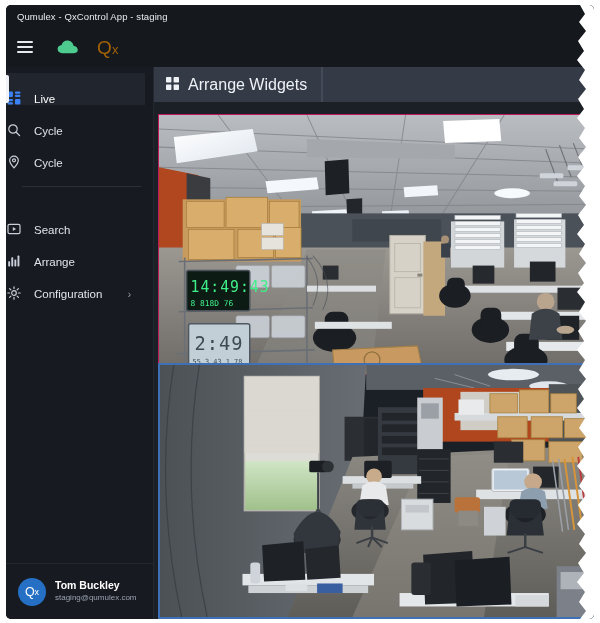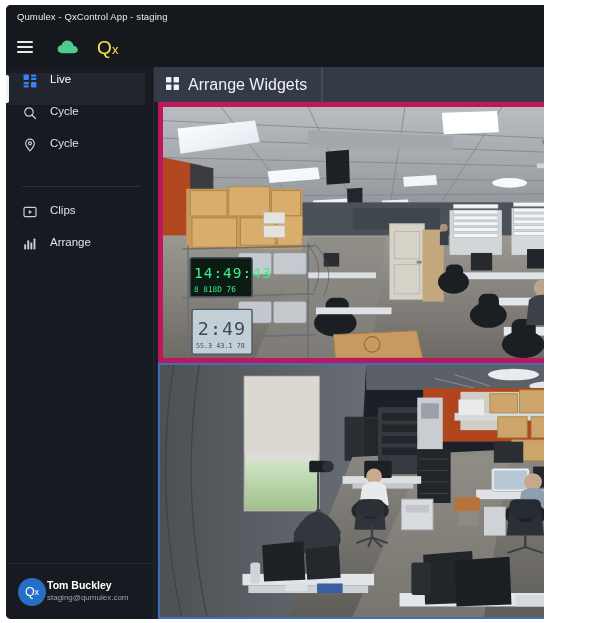--- a/index.html
+++ b/index.html
@@ -3,21 +3,21 @@
 <meta charset="utf-8">
 <style>
   html, body {
     margin: 0;
     padding: 0;
     background: #ffffff;
     font-family: "Liberation Sans", sans-serif;
   }
   #root {
     position: relative;
-    width: 544px;
+    width: 600px;
     height: 623px;
     overflow: hidden;
     background: #ffffff;
   }
 
   
   .app-window {
     position: absolute;
     left: 6px;
     top: 5px;
@@ -71,21 +71,21 @@
     background: #e6e9ee;
     border-radius: 1px;
   }
   .cloud-logo {
     margin-left: 23px;
     width: 24px; height: 16px;
     display: flex; align-items: center; justify-content: center;
   }
   .qx-logo {
     margin-left: 17px;
-    color: #fde047;
+    color: #a16207;
     font-size: 19px;
     letter-spacing: .2px;
     line-height: 1;
   }
   .qx-logo .sm { font-size: 13px; }
 
   
   .sidebar {
     position: absolute;
     left: 0; top: 62px;
@@ -93,22 +93,22 @@
     height: 552px;
     background: #171a20;
     border-right: 1px solid #23272f;
     box-sizing: border-box;
   }
   .nav-list { padding-top: 6px; }
   .nav-item {
     position: relative;
     height: 32px;
     display: flex;
-    align-items: flex-start;
-    padding-left: 16px;
+    align-items: flex-end;
+    padding-left: 0;
     cursor: pointer;
     box-sizing: border-box;
     margin: 0 8px 0 0;
   }
   .nav-item .label {
     color: #dfe3ea;
     font-size: 11.5px;
     margin-left: 13px;
     white-space: nowrap;
   }
@@ -157,21 +157,21 @@
   .avatar {
     width: 28px; height: 28px;
     border-radius: 50%;
     background: #2570c4;
     display: flex; align-items: center; justify-content: center;
     color: #fff;
     font-size: 12.5px;
     flex: 0 0 28px;
   }
   .avatar .sm { font-size: 9px; }
-  .profile-text { margin-left: 1px; overflow: hidden; }
+  .profile-text { margin-left: 9px; overflow: hidden; }
   .profile-name {
     color: #ffffff;
     font-size: 10.5px;
     font-weight: bold;
     line-height: 13px;
     white-space: nowrap;
   }
   .profile-email {
     color: #9aa3b0;
     font-size: 8px;
@@ -220,23 +220,23 @@
     position: absolute;
     left: 4px; top: 35px; right: 0; bottom: 0;
   }
   .video-tile {
     position: absolute;
     left: 0; right: 0;
     overflow: hidden;
     box-sizing: border-box;
   }
   .tile-top {
-    top: 0;
+    top: 12px;
     height: 261px;
-    border: 5px solid #be185d;
+    border: 1px solid #be185d;
   }
   .tile-bottom {
     top: 261px;
     bottom: 0;
     border: 2px solid #3f6fb5;
   }
   .feed {
     position: absolute;
     inset: 0;
     overflow: hidden;
@@ -317,35 +317,45 @@
 
         <div class="nav-divider"></div>
 
         <div class="nav-item">
           <span class="nav-icon">
             <svg width="14" height="14" viewBox="0 0 14 14">
               <rect x="1" y="2.3" width="12" height="9.4" rx="1.4" fill="none" stroke="#c9cfd9" stroke-width="1.2"></rect>
               <path d="M5.8 5.1 L9.1 7 L5.8 8.9 Z" fill="#c9cfd9"></path>
             </svg>
           </span>
-          <span class="label">Clips</span>
+          <span class="label">Search</span>
         </div>
 
         <div class="nav-item">
           <span class="nav-icon">
             <svg width="14" height="14" viewBox="0 0 14 14">
               <rect x="1.2" y="7.2" width="1.9" height="5.2" rx="0.6" fill="#c9cfd9"></rect>
               <rect x="4.3" y="3.3" width="1.9" height="9.1" rx="0.6" fill="#c9cfd9"></rect>
               <rect x="7.4" y="5.4" width="1.9" height="7" rx="0.6" fill="#c9cfd9"></rect>
               <rect x="10.5" y="1.6" width="1.9" height="10.8" rx="0.6" fill="#c9cfd9"></rect>
             </svg>
           </span>
           <span class="label">Arrange</span>
         </div>
 
+        <div class="nav-item">
+          <span class="nav-icon">
+            <svg width="14" height="14" viewBox="0 0 14 14">
+              <circle cx="7" cy="7" r="2.3" fill="none" stroke="#c9cfd9" stroke-width="1.2"></circle>
+              <path d="M7 0.8v1.8M7 11.4v1.8M0.8 7h1.8M11.4 7h1.8M2.6 2.6l1.3 1.3M10.1 10.1l1.3 1.3M11.4 2.6l-1.3 1.3M3.9 10.1l-1.3 1.3" stroke="#c9cfd9" stroke-width="1.2" stroke-linecap="round"></path>
+            </svg>
+          </span>
+          <span class="label">Configuration</span>
+          <span class="nav-chevron">›</span>
+        </div>
 
       </div>
 
       <div class="profile">
         <div class="avatar">
           <span>Q</span>
             <span class="sm">x</span>
         </div>
         <div class="profile-text">
           <div class="profile-name">Tom Buckley</div>

